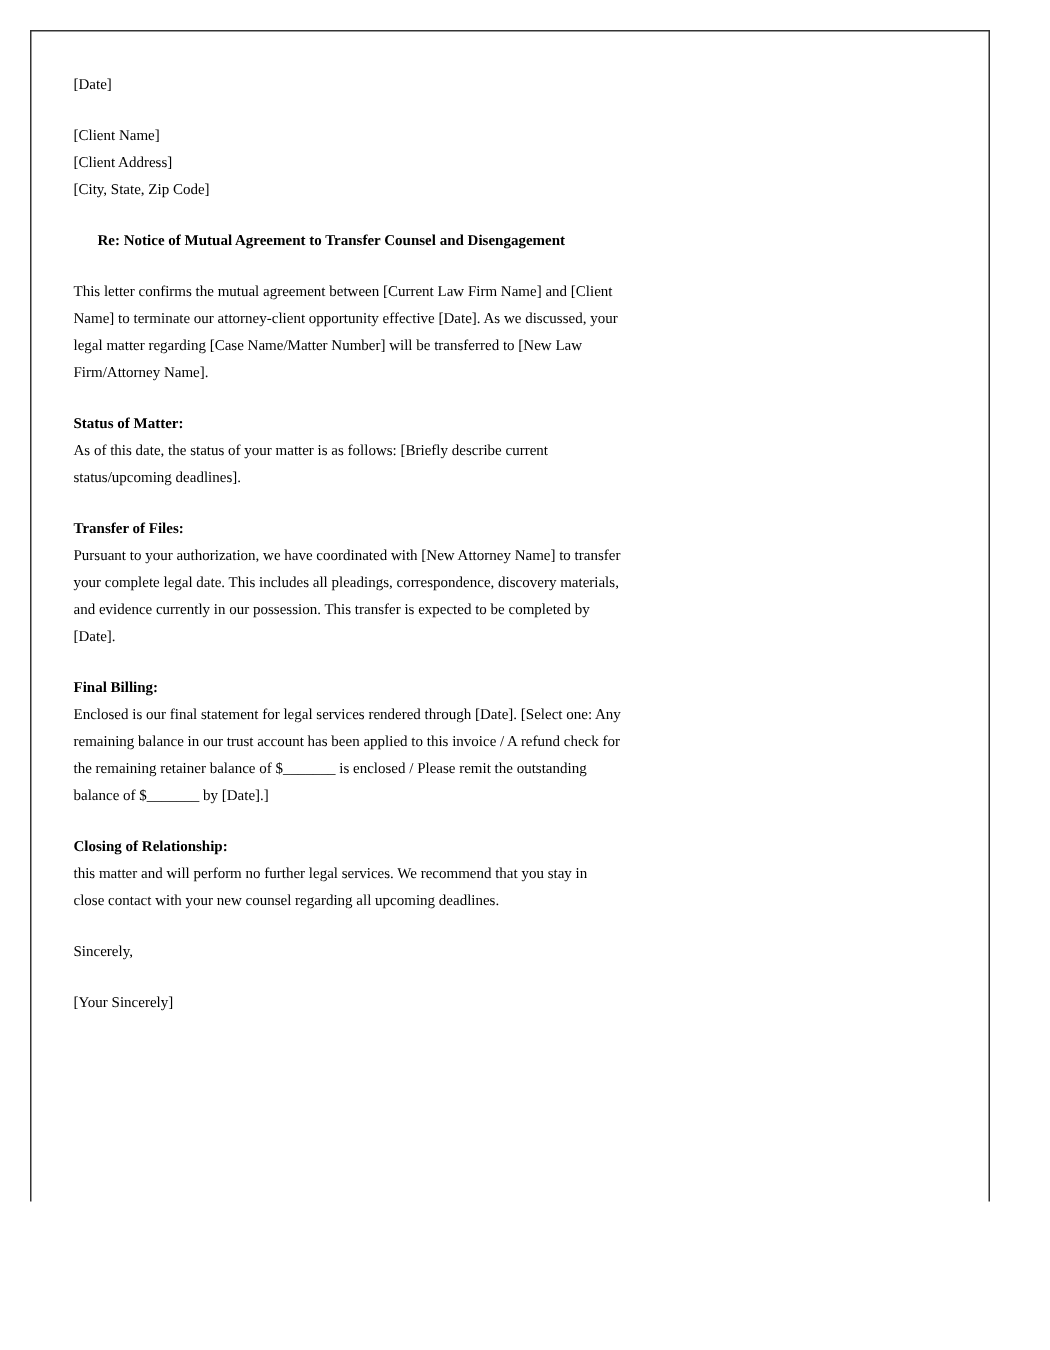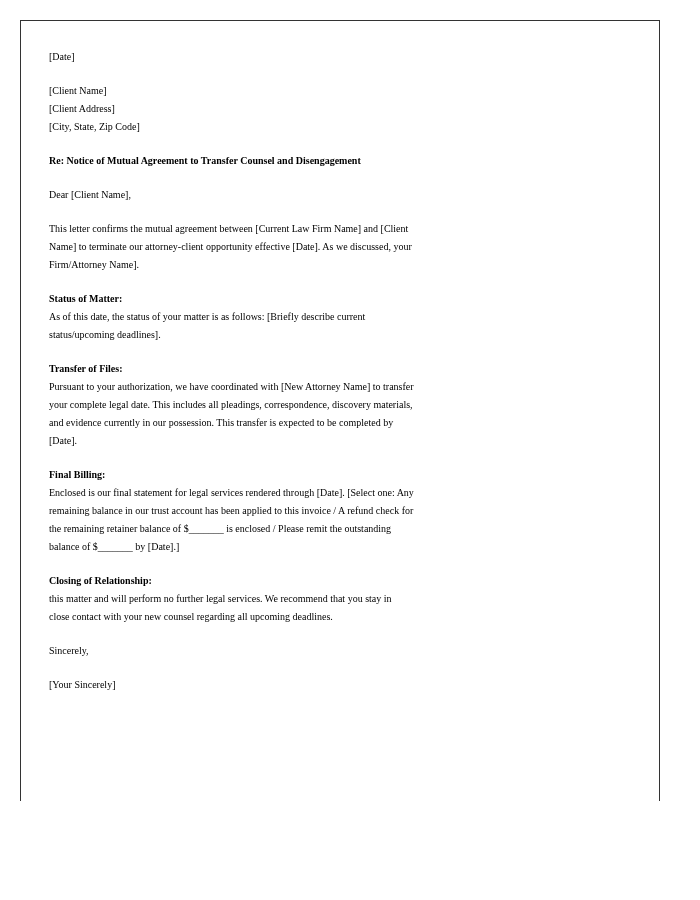--- a/index.html
+++ b/index.html
@@ -43,20 +43,21 @@
     .line {
       display: block;
       white-space: nowrap;
     }
     .heading {
       font-weight: bold;
       display: block;
     }
     .re-line {
       font-weight: bold;
+      margin-left: 16px;
     }
   </style>
 </head>
 <body>
 
 <div class="page">
   <div class="content">
 
     <div class="block">
       <span class="line">[Date]</span>
@@ -65,27 +66,25 @@
     <div class="block">
       <span class="line">[Client Name]</span>
       <span class="line">[Client Address]</span>
       <span class="line">[City, State, Zip Code]</span>
     </div>
 
     <div class="block">
       <span class="line re-line">Re: Notice of Mutual Agreement to Transfer Counsel and Disengagement</span>
     </div>
 
-    <div class="block">
-      <span class="line">Dear [Client Name],</span>
-    </div>
 
     <div class="block">
       <span class="line">This letter confirms the mutual agreement between [Current Law Firm Name] and [Client</span>
       <span class="line">Name] to terminate our attorney-client opportunity effective [Date]. As we discussed, your</span>
+      <span class="line">legal matter regarding [Case Name/Matter Number] will be transferred to [New Law</span>
       <span class="line">Firm/Attorney Name].</span>
     </div>
 
     <div class="block">
       <span class="heading">Status of Matter:</span>
       <span class="line">As of this date, the status of your matter is as follows: [Briefly describe current</span>
       <span class="line">status/upcoming deadlines].</span>
     </div>
 
     <div class="block">

